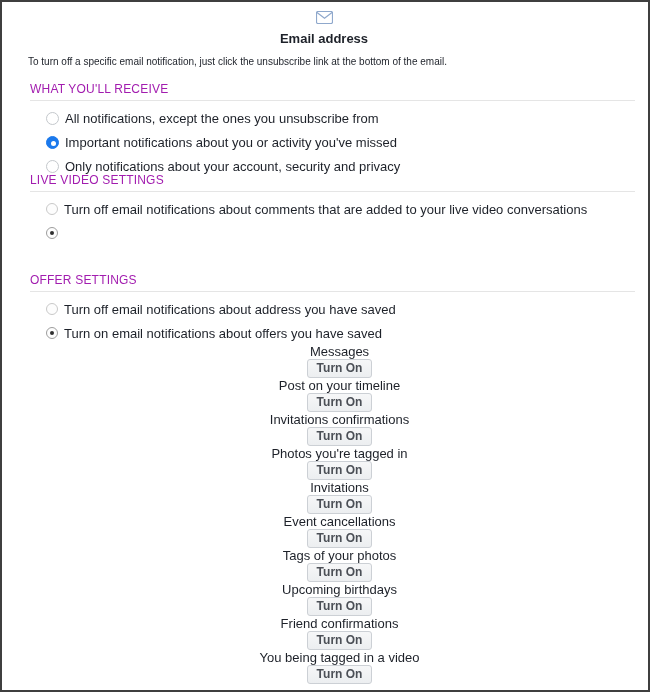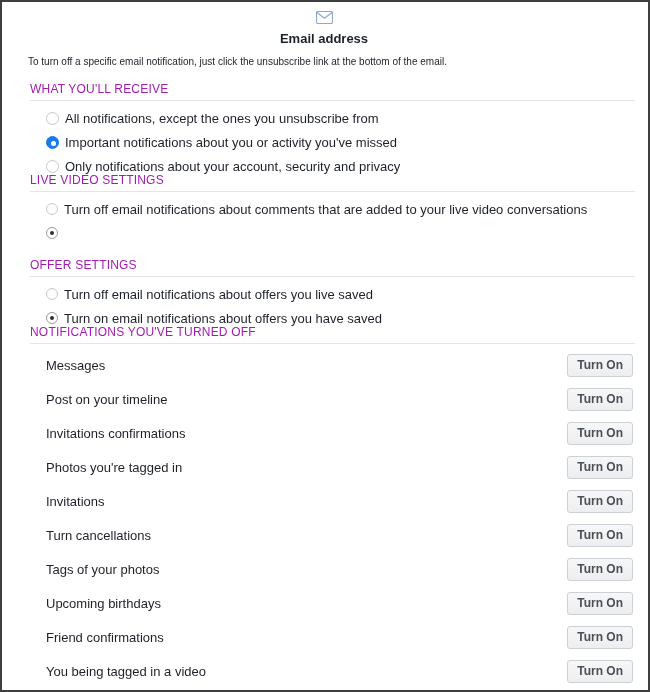--- a/index.html
+++ b/index.html
@@ -42,21 +42,21 @@
     margin: 0 13px 0 28px;
     padding-bottom: 4px;
     font-size: 12px;
     font-weight: normal;
     letter-spacing: 0.2px;
     color: #a21caf;
     border-bottom: 1px solid #e5e5e5;
   }
   .mt15 { margin-top: 15px; }
   .mt17 { }
-  .mt18 { margin-top: 18px; }
+  .mt18 { margin-top: 33px; }
 
   .option-row {
     display: flex;
     align-items: center;
     margin-left: 44px;
     padding-top: 10px;
     height: 24px;
     cursor: pointer;
   }
   .option-label {
@@ -108,20 +108,21 @@
   }
 
   
   .list { padding-top: 4px; }
   .list-row {
     display: flex;
     align-items: center;
     justify-content: space-between;
     margin: 0 15px 0 44px;
     height: 34px;
+    flex-direction: column;
   }
   .list-label {
     font-size: 13px;
     color: #1d2129;
   }
   .turn-on-btn {
     font-family: "Liberation Sans", sans-serif;
     font-size: 12px;
     font-weight: bold;
     color: #4b4f56;
@@ -176,30 +177,29 @@
     </div>
     <div class="option-row">
       <span class="radio radio-gray radio-gray-selected"></span>
     </div>
   </div>
 
   <div class="section">
     <div class="section-header mt18">OFFER SETTINGS</div>
     <div class="option-row">
       <span class="radio radio-gray radio-gray-unselected"></span>
-      <span class="option-label">Turn off email notifications about offers you live saved</span>
+      <span class="option-label">Turn off email notifications about address you have saved</span>
     </div>
     <div class="option-row">
       <span class="radio radio-gray radio-gray-selected"></span>
       <span class="option-label">Turn on email notifications about offers you have saved</span>
     </div>
   </div>
 
   <div class="section">
-    <div class="section-header mt17">NOTIFICATIONS YOU'VE TURNED OFF</div>
     <div class="list">
 
       <div class="list-row">
         <span class="list-label">Messages</span>
         <button class="turn-on-btn">Turn On</button>
       </div>
 
       <div class="list-row">
         <span class="list-label">Post on your timeline</span>
         <button class="turn-on-btn">Turn On</button>
@@ -214,21 +214,21 @@
         <span class="list-label">Photos you're tagged in</span>
         <button class="turn-on-btn">Turn On</button>
       </div>
 
       <div class="list-row">
         <span class="list-label">Invitations</span>
         <button class="turn-on-btn">Turn On</button>
       </div>
 
       <div class="list-row">
-        <span class="list-label">Turn cancellations</span>
+        <span class="list-label">Event cancellations</span>
         <button class="turn-on-btn">Turn On</button>
       </div>
 
       <div class="list-row">
         <span class="list-label">Tags of your photos</span>
         <button class="turn-on-btn">Turn On</button>
       </div>
 
       <div class="list-row">
         <span class="list-label">Upcoming birthdays</span>

